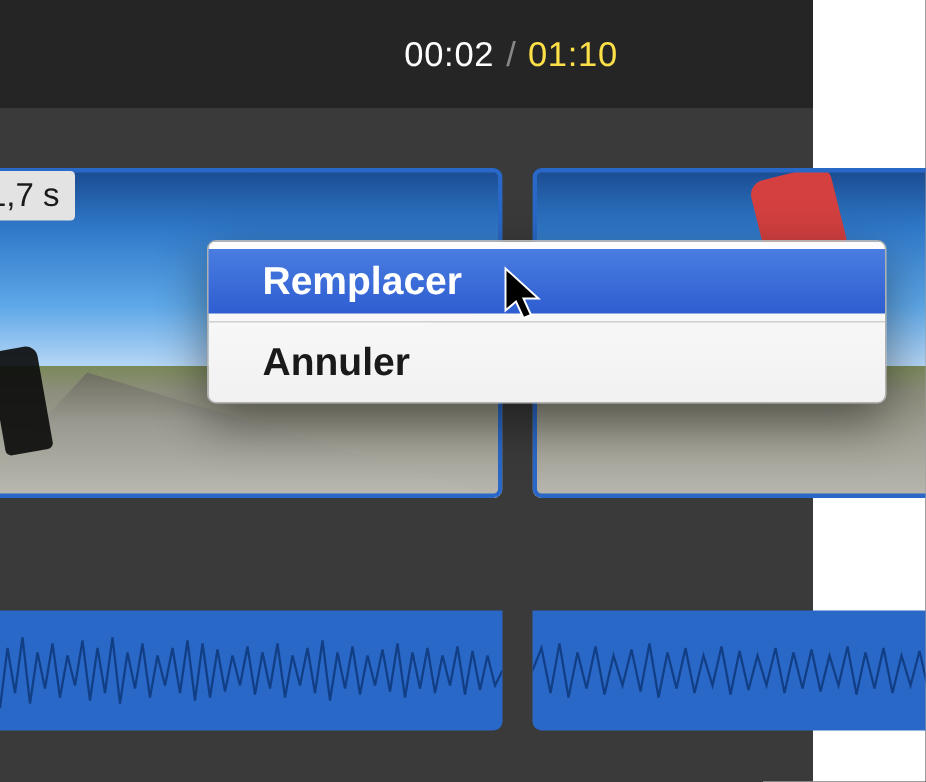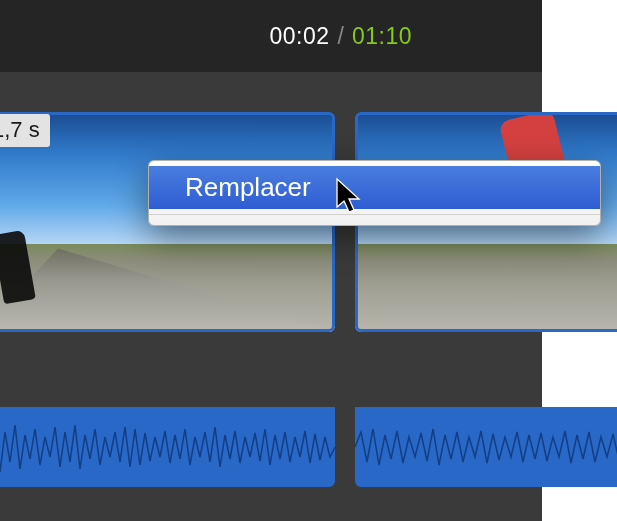--- a/index.html
+++ b/index.html
@@ -35,21 +35,21 @@
     }
     .time-current {
       color: #ffffff;
       letter-spacing: 0.5px;
     }
     .time-sep {
       color: #888888;
       margin: 0 8px;
     }
     .time-total {
-      color: #84cc16;
+      color: #fde047;
       letter-spacing: 0.5px;
     }
     .timeline-area {
       position: relative;
       height: 420px;
       background: #3a3a3a;
       padding-top: 40px;
     }
     .clip-row {
       position: relative;
@@ -149,30 +149,31 @@
       overflow: hidden;
     }
     .wave-left { left: 0; width: 355px; }
     .wave-right { left: 375px; width: 280px; }
     .wave-svg {
       width: 100%;
       height: 100%;
     }
     .context-menu {
       position: absolute;
-      left: 148px;
+      left: 138px;
       top: 160px;
       width: 453px;
       background: linear-gradient(to bottom, #fdfdfd, #f1f1f1);
       border: 1px solid #b0b0b0;
       border-radius: 6px;
       box-shadow: 0 12px 34px rgba(0,0,0,0.45);
       z-index: 100;
       padding: 5px 0;
       font-size: 26px;
+      font-weight: bold;
     }
     .menu-item {
       padding: 4px 28px 4px 36px;
       color: #1a1a1a;
       line-height: 1.35;
       cursor: default;
       white-space: nowrap;
     }
     .menu-item.highlighted {
       background: linear-gradient(to bottom, #4a7de0, #2e5dd1);
@@ -239,19 +240,20 @@
           <path d="M0,40 L6,25 L12,55 L18,22 L24,58 L30,28 L36,52 L42,24 L48,56 L54,30 L60,50 L66,26 L72,54 L78,22 L84,58 L90,28 L96,52 L102,25 L108,55 L114,30 L120,50 L126,24 L132,56 L138,27 L144,53 L150,30 L156,50 L162,25 L168,55 L174,28 L180,52 L186,26 L192,54 L198,30 L204,50 L210,24 L216,56 L222,28 L228,52 L234,25 L240,55 L246,30 L252,50 L258,27 L264,53 L270,30 L276,50 L280,40" stroke="#0e3a7d" stroke-width="1.5" fill="none" opacity="0.9"></path>
         </svg>
       </div>
     </div>
 
   </div>
 
   <div class="context-menu">
     <div class="menu-item highlighted">Remplacer</div>
     <div class="menu-sep"></div>
+    <div class="menu-item">Annuler</div>
   </div>
 
   <svg class="cursor-arrow" width="30" height="38" viewBox="0 0 30 38">
     <path d="M2 2 L2 30 L9 24 L14 35 L19 33 L14 22 L24 22 Z" fill="#000000" stroke="#ffffff" stroke-width="1.3"></path>
   </svg>
 
 </div>
 
 </body></html>

